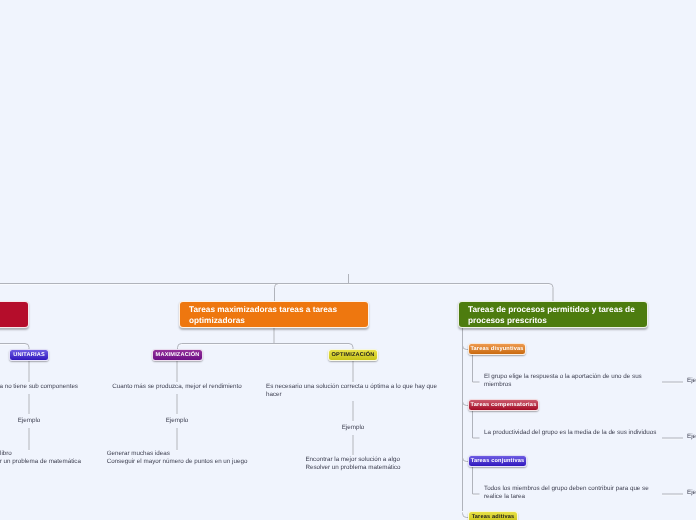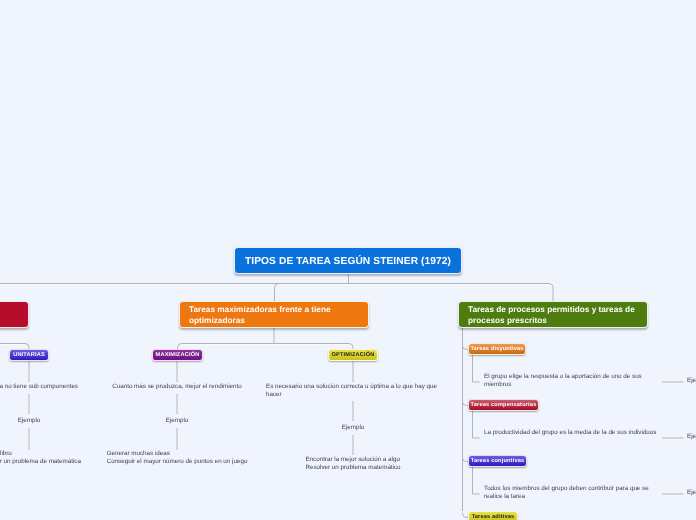--- a/index.html
+++ b/index.html
@@ -70,30 +70,27 @@
 
   <path d="M472.5,355 V382 H479.5"></path>
   <path d="M472.5,411 V438 H479.5"></path>
   <path d="M472.5,467 V494 H479.5"></path>
 
   <path d="M662,382 H683"></path>
   <path d="M662,438 H683"></path>
   <path d="M662,494 H683"></path>
 </svg>
 
-<div class="root" style="left:234px;top:247px;width:228px;height:27px;background:#0a72dd;">
-  <span>TIPOS DE TAREA SEGÚN STEINER (1972)</span>
-</div>
 
 <div class="lvl1" style="left:-173px;top:301px;width:202px;height:27px;background:#b50d2b;">
   
 </div>
 
 <div class="lvl1" style="left:179px;top:301px;width:190px;height:27px;background:#ee770f;">
-  <span>Tareas maximizadoras frente a tiene optimizadoras</span>
+  <span>Tareas maximizadoras tareas a tareas optimizadoras</span>
 </div>
 
 <div class="lvl1" style="left:458px;top:301px;width:190px;height:27px;background:#4d7c0f;">
   <span>Tareas de procesos permitidos y tareas de procesos prescritos</span>
 </div>
 
 <div class="tagbox" style="left:9px;top:349px;width:40px;height:12px;background:linear-gradient(#6e5de3,#3018bd);">
   <span>UNITARIAS</span>
 </div>
 <div class="ctr" style="left:-71px;top:383px;width:200px;">

